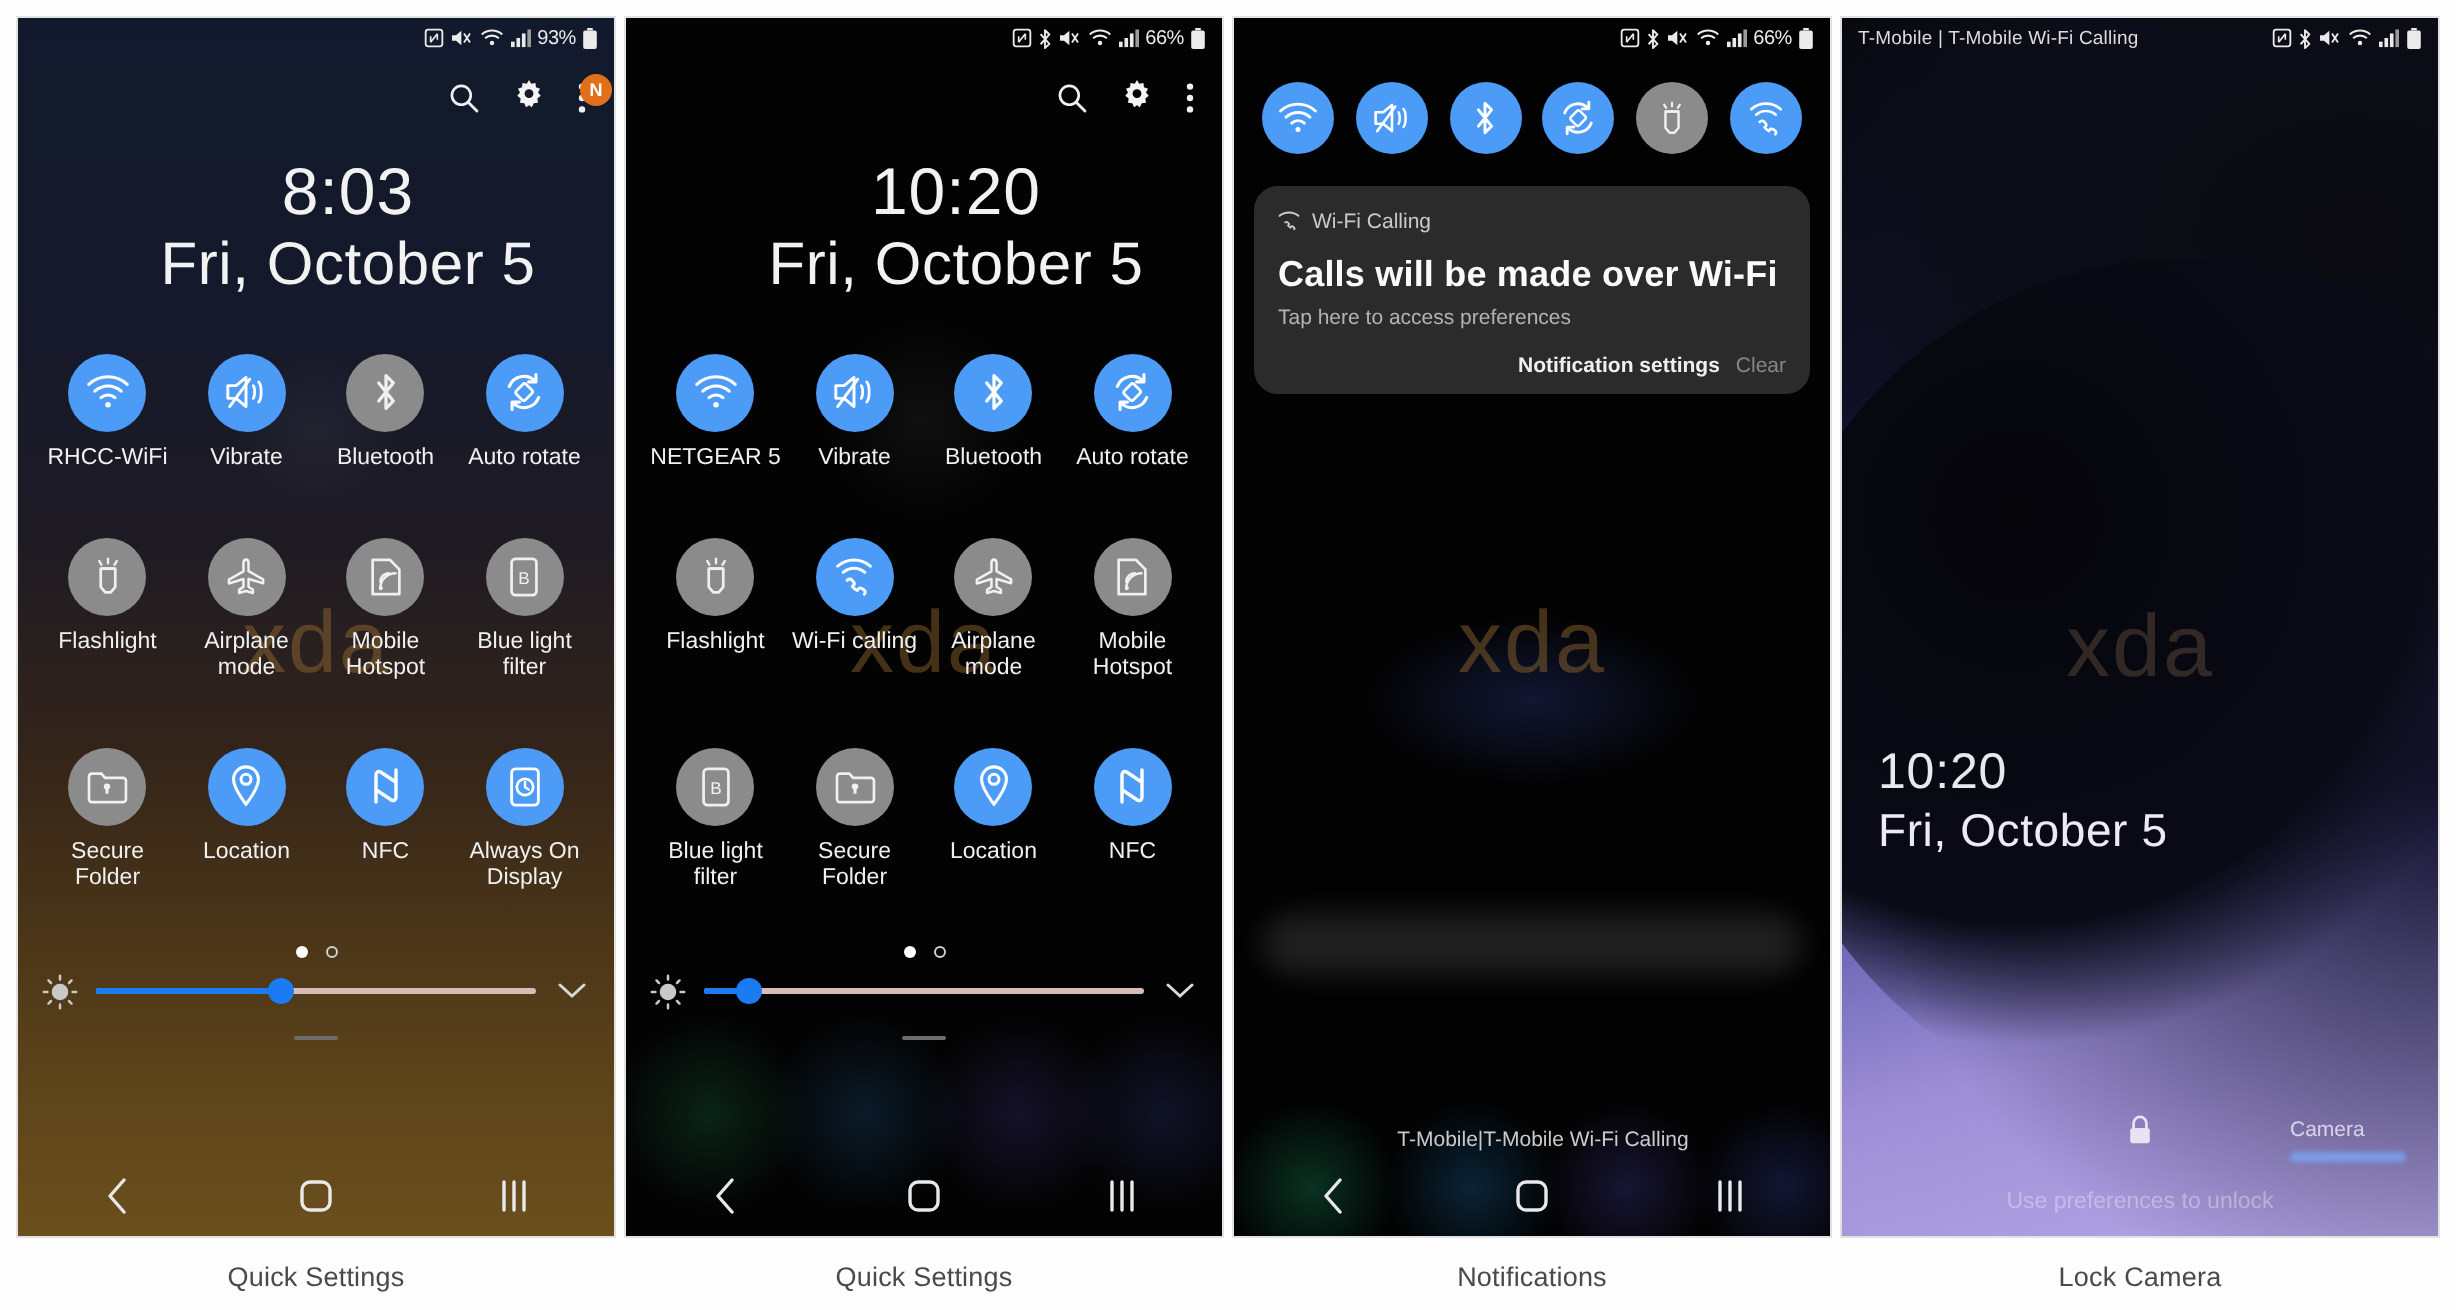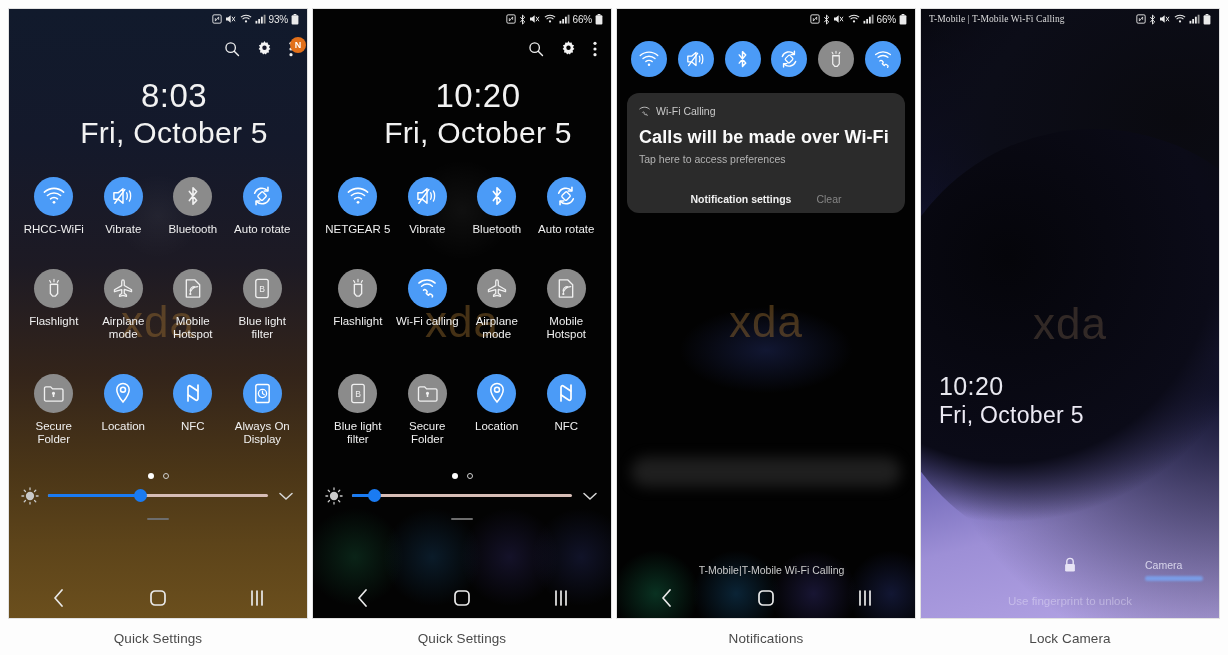--- a/index.html
+++ b/index.html
@@ -37,21 +37,21 @@
 
   
   .statusbar {
     position: relative; z-index: 9;
     height: 20px;
     display: flex; align-items: center; justify-content: flex-end;
     gap: 3px;
     padding: 0 8px;
     font-size: 10px; color: #eaeaea;
   }
-  .statusbar.with-carrier { justify-content: space-between; font-family: Liberation Serif, serif; }
+  .statusbar.with-carrier { justify-content: space-between; }
   .carrier-text { font-size: 9.5px; color: #dcdcdc; letter-spacing: .1px; }
   .sb-right { display:flex; align-items:center; gap:3px; }
   .sb-ico { display:inline-block; line-height: 1; }
   .sb-ico svg { display:block; }
   .battery-pct { font-size: 10px; color:#e8e8e8; letter-spacing:-.2px; }
 
   
   .qs-actions {
     display: flex; justify-content: flex-end; align-items: center;
     gap: 16px; padding: 10px 14px 0 0; height: 34px;
@@ -203,21 +203,21 @@
   .notif-card {
     position: relative; z-index: 6;
     margin: 16px 10px 0 10px;
     background: #2b2b2b; border-radius: 12px;
     padding: 9px 12px 8px 12px;
   }
   .notif-app { display:flex; align-items:center; gap:6px; }
   .notif-app-name { font-size: 10.5px; color:#c9c9c9; }
   .notif-title { margin-top: 7px; font-size: 18px; color:#fafafa; font-weight:bold; letter-spacing:.1px;}
   .notif-sub { margin-top: 5px; font-size: 10.5px; color:#b3b3b3; }
-  .notif-actions { display:flex; justify-content:center; gap:25px; align-items:center; margin-top: 28px; }
+  .notif-actions { display:flex; justify-content:flex-end; gap:8px; align-items:center; margin-top: 12px; }
   .notif-act { font-size: 10.5px; color:#f0f0f0; font-weight:bold; cursor:pointer; }
   .notif-act.dim { color:#868686; font-weight:normal; }
   .p3-carrier {
     position:absolute; left:11px; right:0; bottom: 42px; text-align:center;
     font-size: 10.5px; color:#cacaca; z-index:6;
   }
   .p3-handle { position:absolute; left:50%; transform:translateX(-50%); top:128px; width:18px; height:2px; background:#5e5e5e; border-radius:2px; z-index:6;}
 </style>
 </head>
 <body>
@@ -884,18 +884,18 @@
             <path d="M3.3 7V4.6a3.2 3.2 0 0 1 6.4 0V7" fill="none" stroke="#e7e3f5" stroke-width="1.4"></path>
             <rect x="1.6" y="7" width="9.8" height="7.6" rx="1.4" fill="#e7e3f5"></rect>
           </svg>
       </div>
 
       <div class="p4-camera">
         <div class="lbl">Camera</div>
         <div class="underline"></div>
       </div>
 
-      <div class="p4-hint">Use fingerprint to unlock</div>
+      <div class="p4-hint">Use preferences to unlock</div>
     </div>
     <div class="caption">Lock Camera</div>
   </div>
 
 </div>
 
 </body></html>

